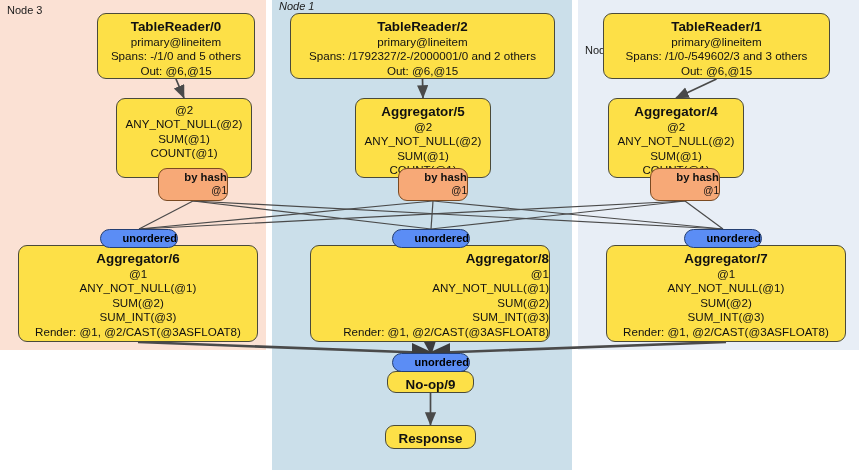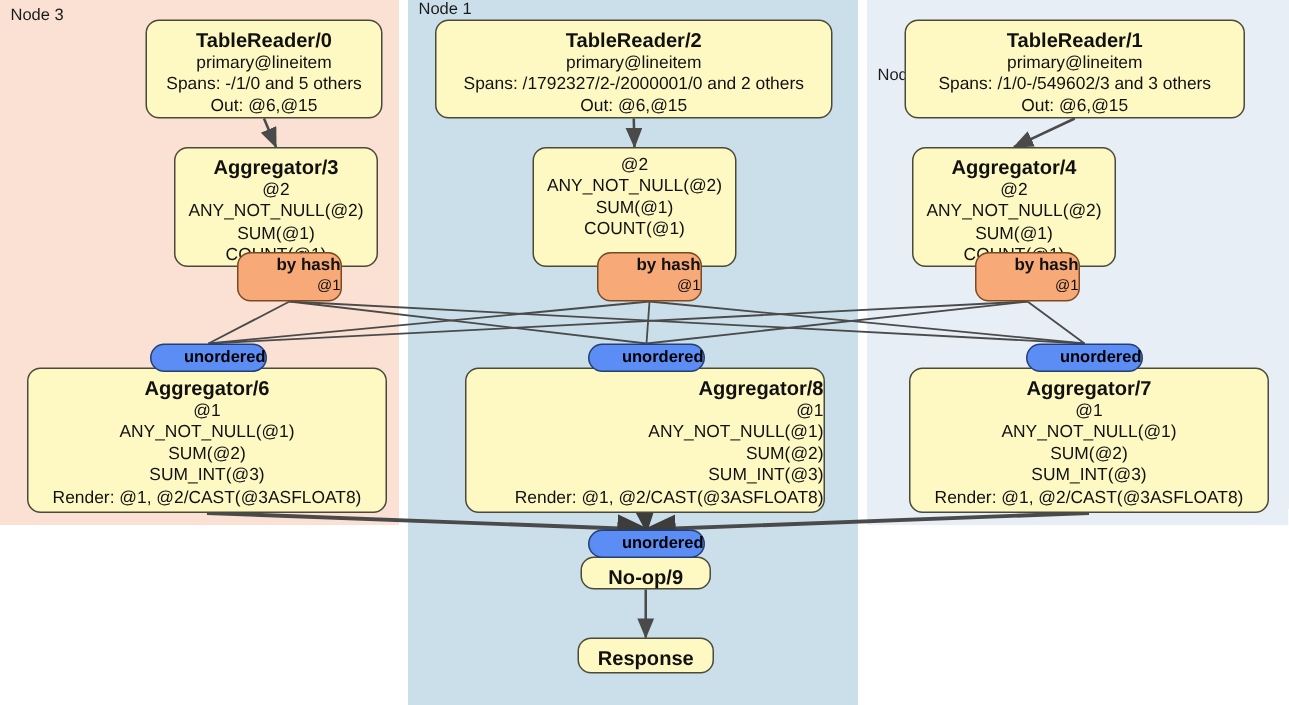--- a/index.html
+++ b/index.html
@@ -4,21 +4,21 @@
 <style>
   html,body{margin:0;padding:0;background:#ffffff;}
   body{font-family:"Liberation Sans",sans-serif;}
   #stage{position:relative;width:859px;height:470px;overflow:hidden;background:#fff;padding-left:20px;}
 
   .node-panel{position:absolute;box-sizing:border-box;}
   .panel-label{position:absolute;font-size:11px;color:#1a1a1a;font-family:"Liberation Sans",sans-serif;white-space:nowrap;}
 
   svg.edges{position:absolute;left:0;top:0;width:859px;height:470px;overflow:visible;}
 
-  .box{position:absolute;box-sizing:border-box;background:#fef9c3;border:1.3px solid #4a4a3a;border-radius:9px;
+  .box{position:absolute;box-sizing:border-box;background:#fde047;border:1.3px solid #4a4a3a;border-radius:9px;
        text-align:center;color:#111;font-size:11.6px;line-height:14.4px;padding-top:4px;}
   .box .t{font-weight:bold;font-size:13.4px;line-height:17px;display:block;}
   .box .l{display:block;white-space:nowrap;}
 
   .pill{position:absolute;box-sizing:border-box;border-radius:11px;text-align:right;white-space:nowrap;}
   .pill.unordered{background:#5b8df5;border:1.3px solid #243f73;color:#000;font-weight:bold;font-size:11px;line-height:17px;}
   .pill.byhash{background:#f7a977;border:1.3px solid #7a4a22;color:#111;border-radius:9px;
                 font-size:11px;line-height:13px;padding-top:2px;}
   .pill.byhash .h{font-weight:bold;font-size:11.3px;display:block;line-height:13.5px;}
   .pill.byhash .s{display:block;font-size:10px;line-height:12px;}
@@ -26,21 +26,21 @@
 </head>
 <body>
 
 <div id="stage">
 
   <div class="node-panel" id="panel-node3" style="left: 0px; top: 0px; width: 266px; height: 350px; background: rgb(251, 225, 212);"></div>
   <div class="node-panel" id="panel-node1" style="left: 272px; top: 0px; width: 300px; height: 470px; background: rgb(203, 223, 234);"></div>
   <div class="node-panel" id="panel-node2" style="left: 578px; top: 0px; width: 281px; height: 350px; background: rgb(232, 238, 246);"></div>
 
   <div class="panel-label" id="label-node3" style="left: 7px; top: 4px;">Node 3</div>
-  <div class="panel-label" id="label-node1" style="left: 279px; top: 0;">Node 1</div>
+  <div class="panel-label" id="label-node1" style="left: 279px; top: 0; font-style: italic;">Node 1</div>
   <div class="panel-label" id="label-node2" style="left: 585px; top: 4px; margin-top: 40px;">Node 2</div>
 
   <svg class="edges" id="edge-layer" viewBox="0 0 859 470">
     <defs>
       <marker id="arrowThin" markerWidth="9" markerHeight="9" refX="7.5" refY="3.3" orient="auto">
         <path d="M0,0 L8,3.3 L0,6.6 z" fill="#4a4a4a"></path>
       </marker>
       <marker id="arrowThick" markerWidth="10" markerHeight="10" refX="7.5" refY="3.6" orient="auto">
         <path d="M0,0 L8.5,3.6 L0,7.2 z" fill="#3d3d3d"></path>
       </marker>
@@ -78,27 +78,27 @@
         <span class="l">Spans: /1792327/2-/2000001/0 and 2 others</span>
         <span class="l">Out: @6,@15</span>
       </div>
       <div class="box" style="left: 603px; top: 13px; width: 227px; height: 66px;">
         <span class="t">TableReader/1</span>
         <span class="l">primary@lineitem</span>
         <span class="l">Spans: /1/0-/549602/3 and 3 others</span>
         <span class="l">Out: @6,@15</span>
       </div>
       <div class="box" style="left: 116px; top: 98px; width: 136px; height: 80px;">
-        <span class="t">Aggregator/3</span>
         <span class="l">@2</span>
         <span class="l">ANY_NOT_NULL(@2)</span>
         <span class="l">SUM(@1)</span>
         <span class="l">COUNT(@1)</span>
       </div>
       <div class="box" style="left: 355px; top: 98px; width: 136px; height: 80px;">
+        <span class="t">Aggregator/5</span>
         <span class="l">@2</span>
         <span class="l">ANY_NOT_NULL(@2)</span>
         <span class="l">SUM(@1)</span>
         <span class="l">COUNT(@1)</span>
       </div>
       <div class="box" style="left: 608px; top: 98px; width: 136px; height: 80px;">
         <span class="t">Aggregator/4</span>
         <span class="l">@2</span>
         <span class="l">ANY_NOT_NULL(@2)</span>
         <span class="l">SUM(@1)</span>

